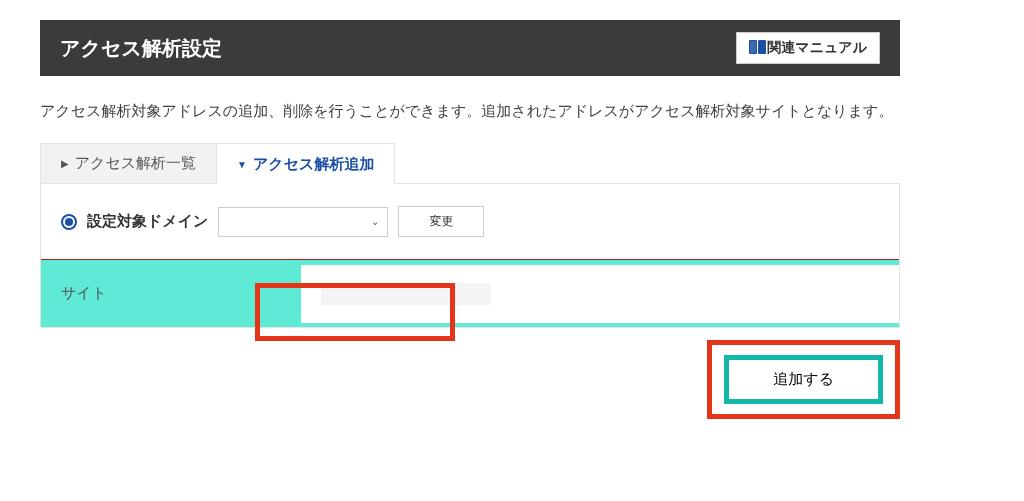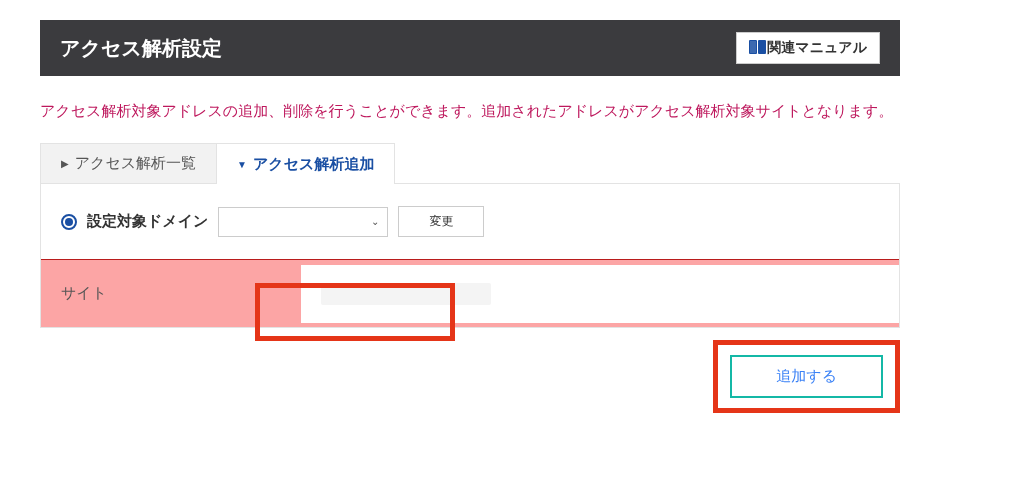--- a/index.html
+++ b/index.html
@@ -37,21 +37,21 @@
     font-weight: bold;
     font-size: 14px;
     color: #333;
   }
   .manual-icon {
     display: inline-flex;
   }
   .desc {
     margin: 26px 0 22px 0;
     font-size: 15px;
-    color: #be185d;
+    color: #404040;
   }
   .tabs {
     display: flex;
     border-bottom: 1px solid #e3e3e3;
     align-items: stretch;
   }
   .tab {
     padding: 10px 20px;
     display: flex;
     align-items: center;
@@ -137,21 +137,21 @@
     border: 1px solid #cccccc;
     background: #ffffff;
     padding: 6px 30px;
     font-size: 12px;
     cursor: pointer;
     color: #333;
   }
   .site-row {
     display: flex;
     align-items: center;
-    background: #fca5a5;
+    background: #5eead4;
   }
   .site-label {
     width: 260px;
     padding: 24px 20px;
     font-size: 15px;
     color: #555;
   }
   .site-value {
     flex: 1;
     padding: 18px 20px;
@@ -167,26 +167,26 @@
     display: flex;
     justify-content: flex-end;
     padding: 12px 0 0 0;
   }
   .add-btn-wrap {
     border: 5px solid #e53518;
     padding: 10px 12px;
     display: inline-block;
   }
   .add-btn {
-    border: 2px solid #14b8a6;
+    border: 5px solid #14b8a6;
     background: #ffffff;
     padding: 10px 44px;
     font-size: 15px;
     cursor: pointer;
-    color: #3b82f6;
+    color: #000000;
   }
   .tabs-wrap { position: relative; }
 </style>
 </head>
 <body>
 
 <div class="container">
 
   <div class="header-bar">
     <div class="page-title">アクセス解析設定</div>

